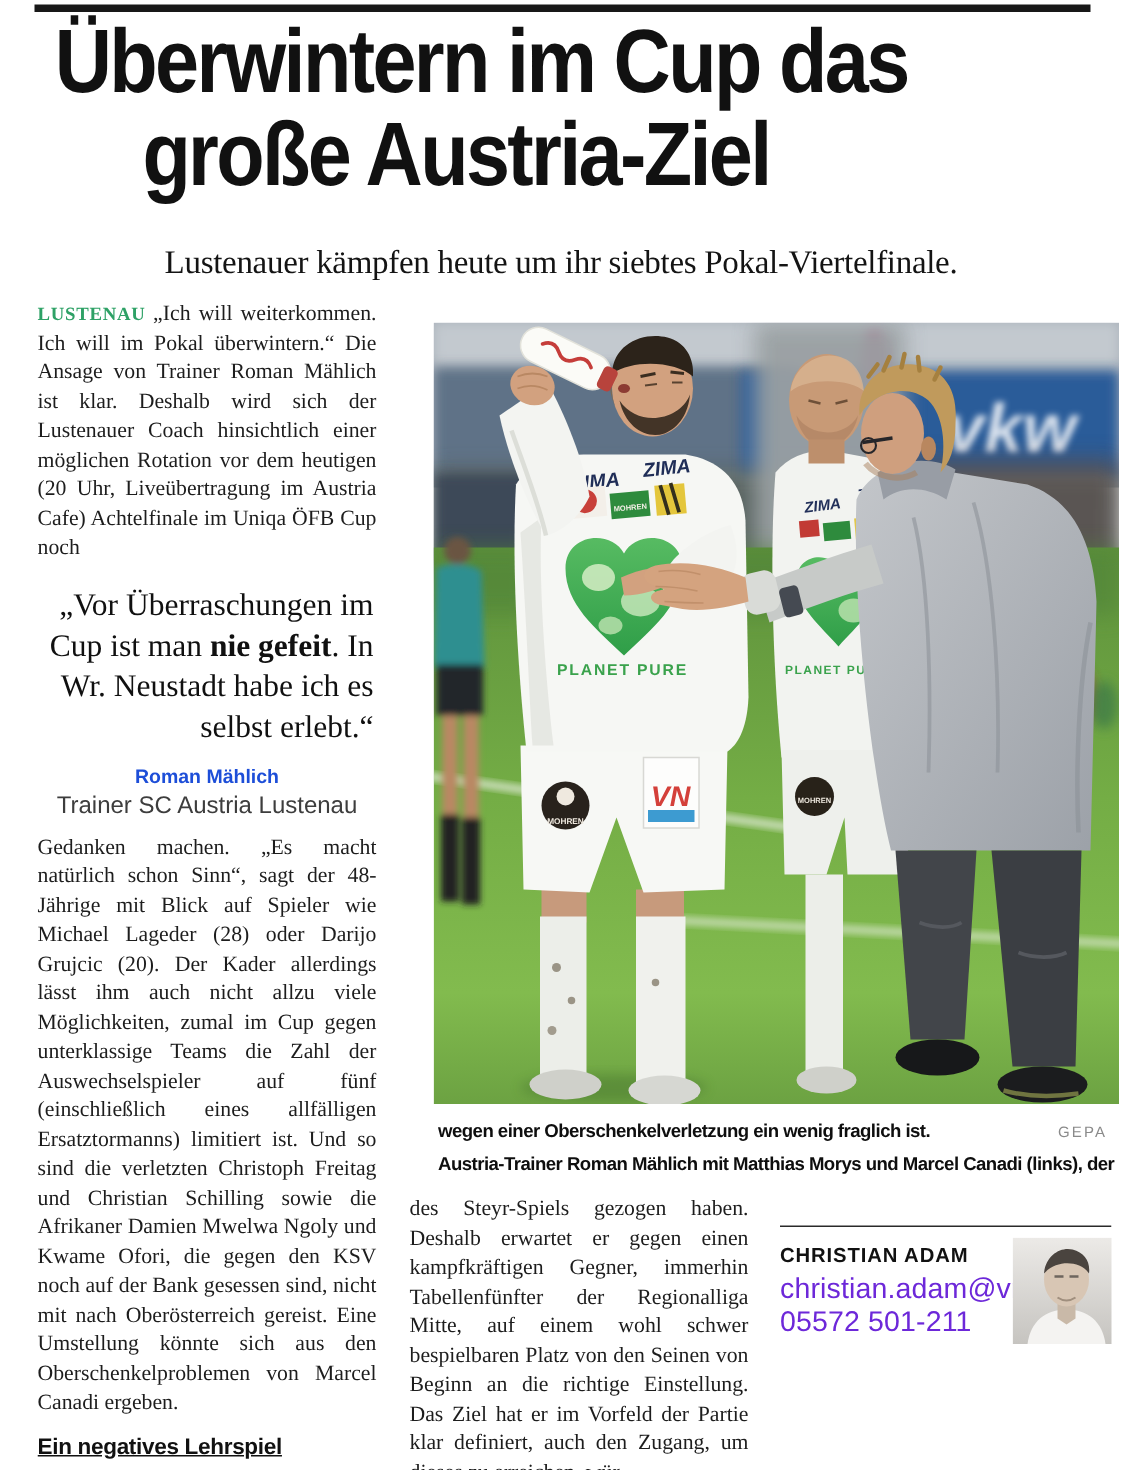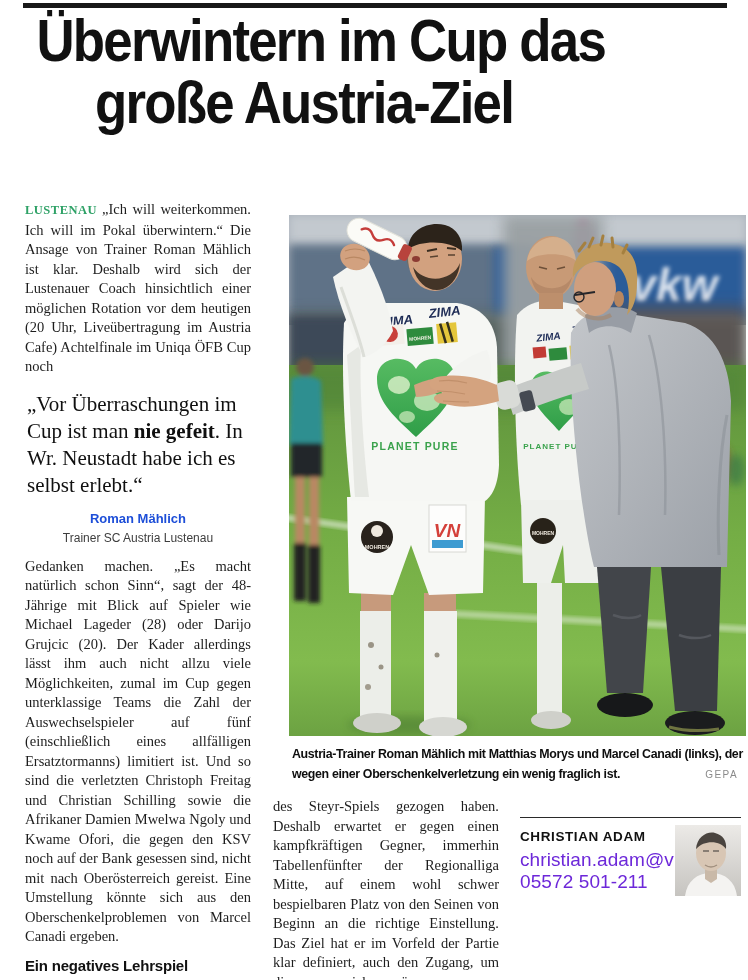--- a/index.html
+++ b/index.html
@@ -33,35 +33,35 @@
   .col1 { left:25px; top:200px; width:226px; height:780px; }
   .col2 { left:273px; top:797px; width:226px; height:183px; }
   .col3 { left:520px; top:797px; width:221px; height:183px; }
 
   .loctag {
     font-family:Liberation Serif, serif; font-weight:bold;
     font-size:12.5px; letter-spacing:0.5px; color:#2EA166; padding-right:5px;
   }
 
   .pullquote {
-    margin:14px 2px 0 2px; text-align:left; font-size:21px; line-height:27px;
+    margin:14px 2px 0 2px; text-align:right; font-size:21px; line-height:27px;
     color:#101010; hyphens:none;
   }
   .pullquote b { font-weight:bold; }
   .quote-name {
     margin-top:10px; text-align:center; font-family:"Liberation Sans", sans-serif;
     font-weight:bold; font-size:13px; color:#1d4ed8;
   }
   .quote-role {
     margin-top:1px; margin-bottom:8px; text-align:center;
-    font-family:"Liberation Sans", sans-serif; font-size:12px; color:#3d3d3d;
+    font-family:"Liberation Sans", sans-serif; font-size:16px; color:#3d3d3d;
   }
   .crosshead {
     font-family:"Liberation Sans", sans-serif; font-weight:bold; font-size:15px;
-    letter-spacing:-0.2px; color:#111; margin:9px 0 5px 0; text-align:left;
+    letter-spacing:-0.2px; color:#111; margin:9px 0 5px 0; text-align:left;text-decoration:underline;
   }
 
   
   .photo { left:289px; top:215px; width:457px; height:521px; overflow:hidden; }
   .photo svg { display:block; width:100%; height:100%; }
   .caption { left:292px; top:744px; width:446px; font-family:"Liberation Sans", sans-serif; }
   .cap-line { font-weight:bold; font-size:12.4px; letter-spacing:-0.35px; line-height:20px;
               color:#0e0e0e; white-space:nowrap; }
   .cap-line2 { display:flex; justify-content:space-between; align-items:baseline; }
   .credit { font-weight:normal; font-size:10px; letter-spacing:1.4px; color:#8a8a8a; }
@@ -78,20 +78,21 @@
 
 <div id="page">
 
   <div class="toprule"></div>
 
   <div class="headline">
     <div class="hl-line">Überwintern im Cup das</div>
     <div class="hl-line">große Austria-Ziel</div>
   </div>
 
+  <div class="subheadline">Lustenauer kämpfen heute um ihr siebtes Pokal-Viertelfinale.</div>
 
   <div class="abs bodycol col1">
     <p><span class="loctag">LUSTENAU</span><span>„Ich will weiterkommen. Ich will im Pokal überwintern.“ Die Ansage von Trainer Roman Mählich ist klar. Deshalb wird sich der Lustenauer Coach hinsichtlich einer möglichen Rotation vor dem heutigen (20 Uhr, Liveübertragung im Austria Cafe) Achtelfinale im Uniqa ÖFB Cup noch</span></p>
     <div class="pullquote"><span>„Vor Überraschungen im Cup ist man </span><b>nie gefeit</b><span>. In Wr. Neustadt habe ich es selbst erlebt.“</span></div>
     <div class="quote-name">Roman Mählich</div>
     <div class="quote-role">Trainer SC Austria Lustenau</div>
     <p>Gedanken machen. „Es macht natürlich schon Sinn“, sagt der 48-Jährige mit Blick auf Spieler wie Michael Lageder (28) oder Darijo Grujcic (20). Der Kader allerdings lässt ihm auch nicht allzu viele Möglichkeiten, zumal im Cup gegen unterklassige Teams die Zahl der Auswechselspieler auf fünf (einschließlich eines allfälligen Ersatztormanns) limitiert ist. Und so sind die verletzten Christoph Freitag und Christian Schilling sowie die Afrikaner Damien Mwelwa Ngoly und Kwame Ofori, die gegen den KSV noch auf der Bank gesessen sind, nicht mit nach Oberösterreich gereist. Eine Umstellung könnte sich aus den Oberschenkelproblemen von Marcel Canadi ergeben.</p>
     <h3 class="crosshead">Ein negatives Lehrspiel</h3>
 
   </div>
@@ -259,25 +260,25 @@
         <path d="M292,148 C264,156 240,166 216,174 L224,200 C250,190 278,180 300,174 Z" fill="#c7cac8"></path>
         <rect x="206" y="166" width="24" height="28" rx="8" fill="#d9dbd7" transform="rotate(-14 218 180)"></rect>
         <rect x="232" y="176" width="13" height="20" rx="3" fill="#454a52" transform="rotate(-14 238 186)"></rect>
         <path d="M208,170 C190,162 168,158 148,162 C140,164 138,170 144,174 L154,178 C144,179 142,185 150,188 L166,191 C180,193 196,190 210,186 Z" fill="#d4a37f"></path>
         <path d="M150,166 q14,-2 28,2 M148,176 q14,0 28,3 M154,186 q14,1 26,1" stroke="#b98863" stroke-width="1.1" fill="none" opacity="0.7"></path>
       </g>
     </svg>
   </div>
 
   <div class="abs caption">
-    <div class="cap-line">Austria-Trainer Roman Mählich mit Matthias Morys und Marcel Canadi (links), der</div>
     <div class="cap-line cap-line2">
       <span>wegen einer Oberschenkelverletzung ein wenig fraglich ist.</span>
       <span class="credit">GEPA</span>
     </div>
+    <div class="cap-line">Austria-Trainer Roman Mählich mit Matthias Morys und Marcel Canadi (links), der</div>
   </div>
 
   <div class="abs bodycol col2">
     <p>des Steyr-Spiels gezogen haben. Deshalb erwartet er gegen einen kampfkräftigen Gegner, immerhin Tabellenfünfter der Regionalliga Mitte, auf einem wohl schwer bespielbaren Platz von den Seinen von Beginn an die richtige Einstellung. Das Ziel hat er im Vorfeld der Partie klar definiert, auch den Zugang, um dieses zu erreichen, wür-</p>
   </div>
 
   <div class="abs bodycol col3">
     <div class="authorwrap">
       <div class="author-name">CHRISTIAN ADAM</div>
       <div class="author-line">christian.adam@vn.at</div>

